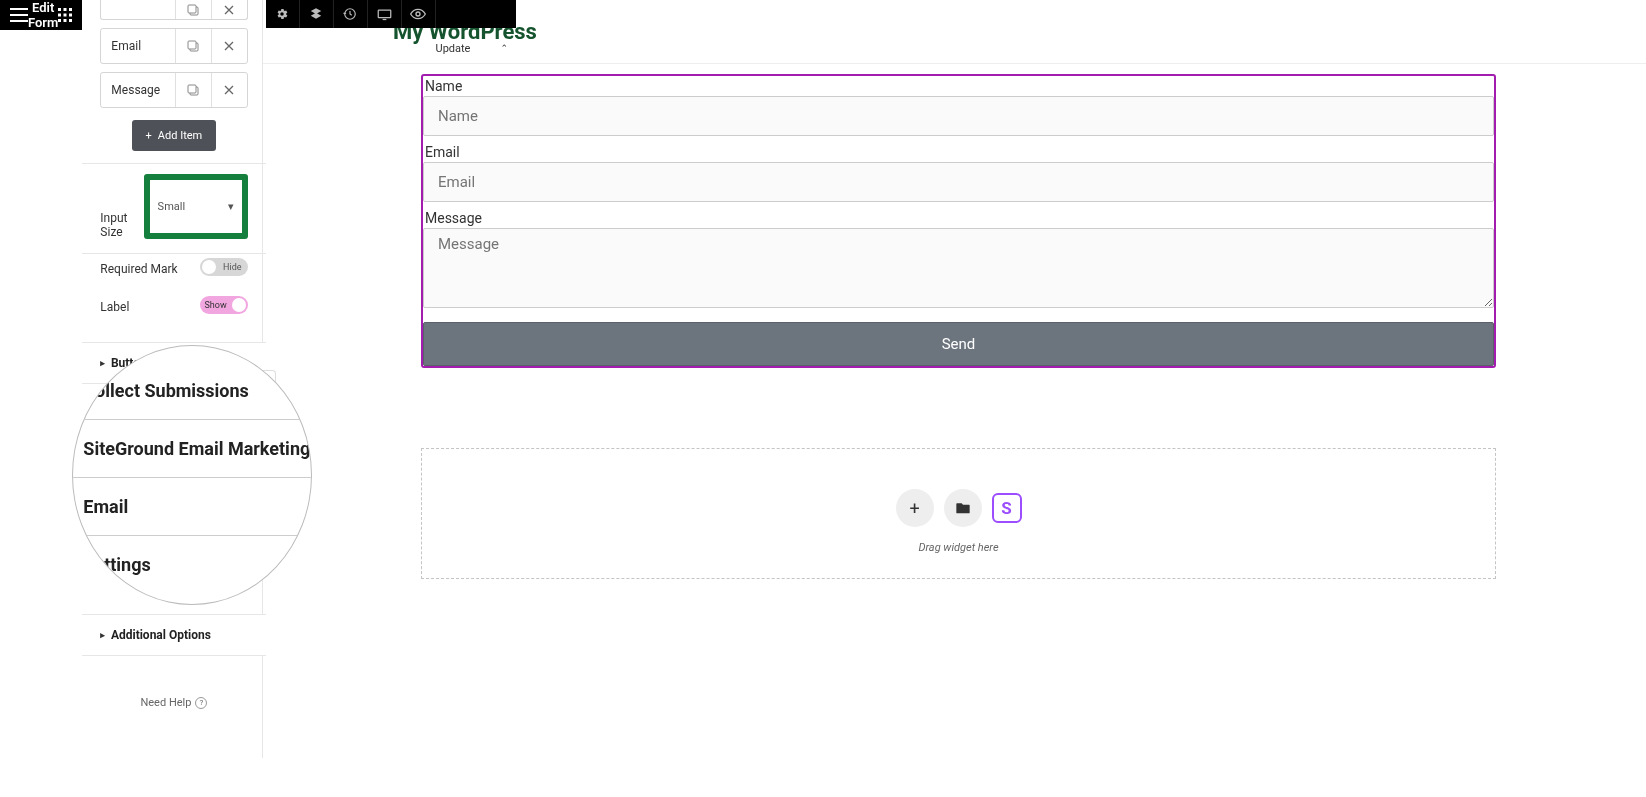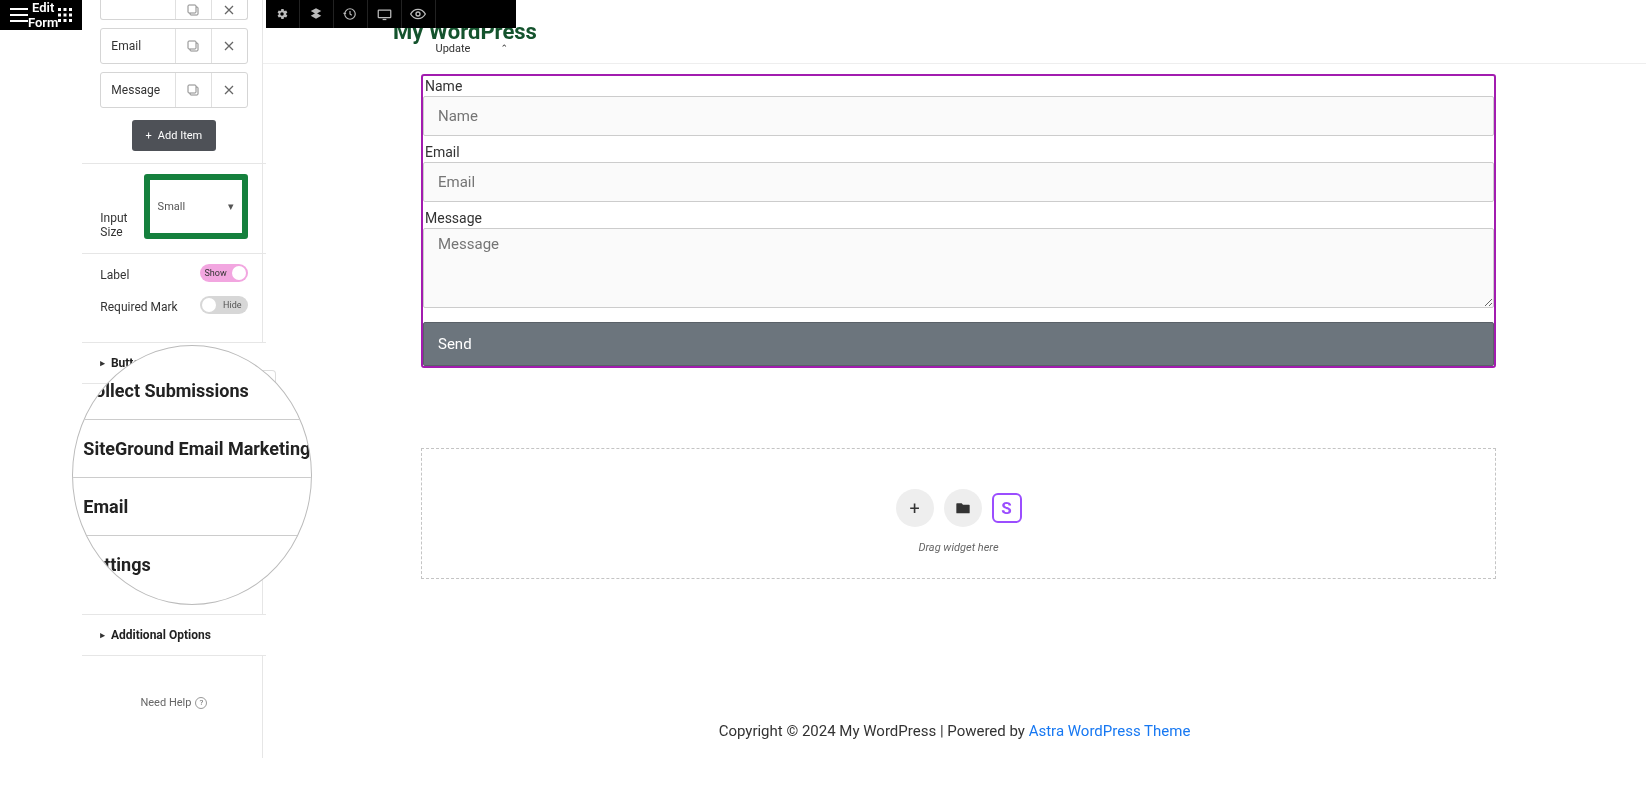--- a/index.html
+++ b/index.html
@@ -332,23 +332,23 @@
       border-radius:2px;
       margin-top:2px;
     }
     .ftextarea { height:80px; resize:both; padding-top:6px;}
     .send-btn {
       display:block;
       width:100%;
       background:#6c757d;
       color:#fff;
       border:1px solid #5a6168;
-      padding:12px 14px;
+      padding:12px 4px;
       font-size:15px;
-      text-align:left;
+      text-align:center;
       margin-top:10px;
       cursor:pointer;
       border-radius:2px;
     }
     .dropzone {
       margin-top:80px;
       border:1px dashed #c4c4c4;
       padding:40px 0 24px 0;
       text-align:center;
     }
@@ -483,33 +483,33 @@
       <div class="control-row">
         <span>Input Size</span>
         <div class="select-box">
           <span>Small</span>
           <span>▾</span>
         </div>
       </div>
 
       <div class="control-divider"></div>
 
+      <div class="control-row" style="padding-top:4px;">
+        <span>Required Mark</span>
+        <div class="toggle hide">
+          <div class="knob"></div>
+          <span>Hide</span>
+        </div>
+      </div>
+
       <div class="control-row">
         <span>Label</span>
         <div class="toggle show">
           <span>Show</span>
           <div class="knob"></div>
-        </div>
-      </div>
-
-      <div class="control-row" style="padding-top:4px;">
-        <span>Required Mark</span>
-        <div class="toggle hide">
-          <div class="knob"></div>
-          <span>Hide</span>
         </div>
       </div>
 
       <div class="section-header" style="margin-top:18px;">
         <span class="caret">▸</span>
         <span>Buttons</span>
       </div>
 
       <div class="section-header additional-options">
         <span class="caret">▸</span>
@@ -589,17 +589,14 @@
             <svg width="16" height="14" viewBox="0 0 24 20" fill="#333">
                 <path d="M10 3H3a1 1 0 00-1 1v13a1 1 0 001 1h18a1 1 0 001-1V6a1 1 0 00-1-1h-9l-2-2z"></path>
               </svg>
           </div>
           <div class="dz-square">S</div>
         </div>
         <div class="dz-text">Drag widget here</div>
       </div>
     </div>
 
-    <div class="site-footer">
-      <span>Copyright © 2024 My WordPress | Powered by </span><a>Astra WordPress Theme</a>
-    </div>
   </div>
 </div>
 
 </body></html>

